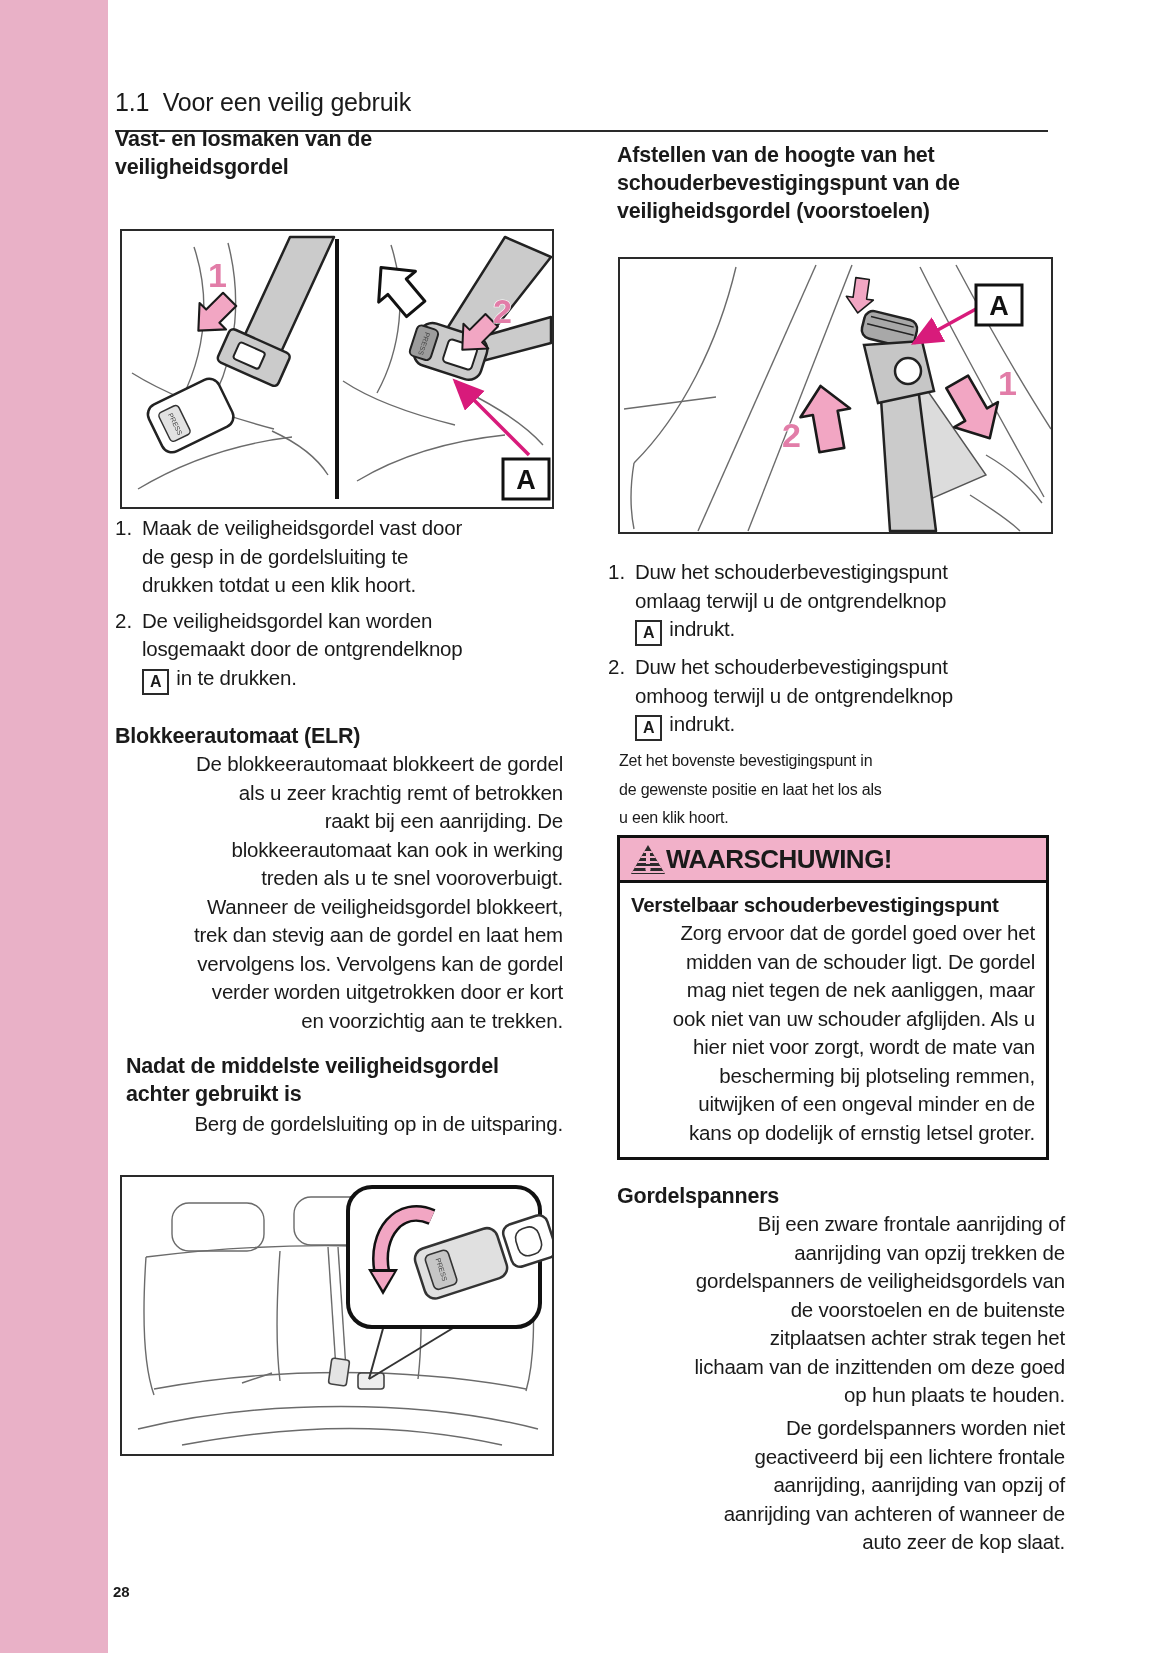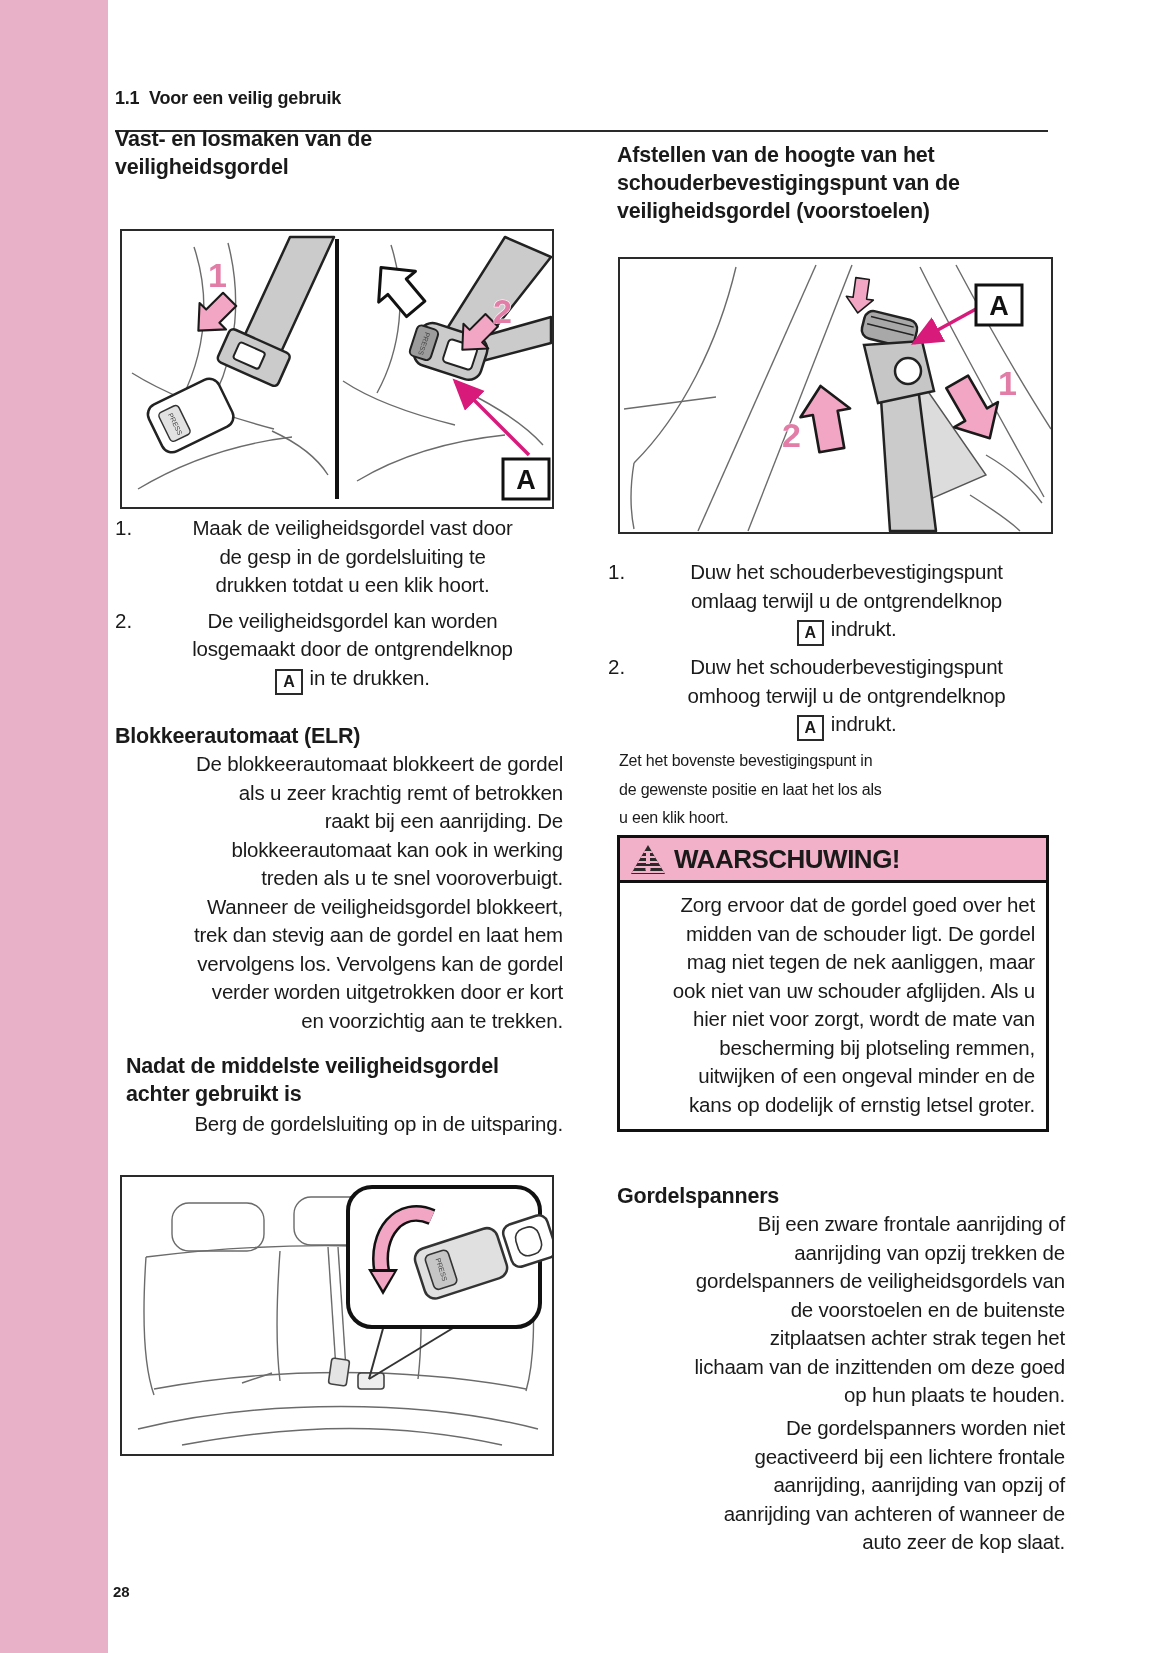--- a/index.html
+++ b/index.html
@@ -1,35 +1,35 @@
 <!DOCTYPE html>
 <html><head>
 <meta charset="utf-8">
 <style>
   html,body{margin:0;padding:0;background:#9a9a9a;}
   .page{position:relative;width:1165px;height:1653px;background:#ffffff;
         font-family:"Liberation Sans",sans-serif;color:#1a1a1a;overflow:hidden;margin:0 auto;}
   .sidebar{position:absolute;left:0;top:0;width:108px;height:1653px;background:#e9b1c7;}
   .abs{position:absolute;}
-  .section-header{left:115px;top:88px;width:933px;font-size:18px;font-weight:700;letter-spacing:-0.2px;}
+  .section-header{left:115px;top:88px;width:933px;font-size:25px;font-weight:400;letter-spacing:-0.2px;}
   .header-rule{left:115px;top:130px;width:933px;height:2px;background:#2a2a2a;}
   h2,h3,p,div{margin:0;}
   .h2{font-size:21.5px;font-weight:700;line-height:28px;white-space:pre-line;letter-spacing:-0.2px;}
   .h3{font-size:21.5px;font-weight:700;line-height:28px;white-space:pre-line;letter-spacing:-0.2px;margin-top:14px;}
   .body-text{font-size:20.5px;line-height:28.5px;white-space:pre-line;letter-spacing:-0.2px;text-align:right;}
   .fig{border:2px solid #2a2a2a;background:#fff;}
   .oli{display:flex;align-items:flex-start;margin-bottom:7px;}
   .oli .num{flex:0 0 27px;font-size:20.5px;line-height:28.5px;font-weight:400;}
-  .oli .litext{flex:1;font-size:20.5px;line-height:28.5px;white-space:pre-line;letter-spacing:-0.2px;text-align:center;}
+  .oli .litext{flex:1;font-size:20.5px;line-height:28.5px;white-space:pre-line;letter-spacing:-0.2px;}
   .li-extra{margin-left:11px;font-size:16px;line-height:28.5px;white-space:pre-line;letter-spacing:-0.2px;margin-top:6px;}
   .keybox{display:inline-block;border:2px solid #2a2a2a;background:#fff;font-weight:700;
           font-size:16px;line-height:20px;padding:1px 6px;margin-right:7px;vertical-align:-2px;white-space:normal;}
   .warning{left:617px;top:835px;width:432px;border:3px solid #111;box-sizing:border-box;background:#fff;}
   .warning-header{background:#f2b1c9;border-bottom:3px solid #111;display:flex;align-items:center;
-                  gap:8px;padding:3px 10px;height:36px;box-sizing:content-box;}
+                  gap:0;padding:3px 10px;height:36px;box-sizing:content-box;}
   .warning-title{font-size:26px;font-weight:700;letter-spacing:-0.5px;}
   .warning-body{padding:8px 11px 10px 11px;}
   .warning-sub{font-size:20.5px;font-weight:700;line-height:28px;letter-spacing:-0.3px;}
   .page-number{left:113px;top:1583px;font-size:15px;font-weight:700;}
   .figlabel{font-size:34px;font-weight:700;fill:#e27da8;stroke:#ffffff;stroke-width:1.2;paint-order:stroke;
             font-family:"Liberation Sans",sans-serif;}
   .alabel{font-size:27px;font-weight:700;fill:#111;text-anchor:middle;font-family:"Liberation Sans",sans-serif;}
   .pinkarrow{fill:#f2a6c3;stroke:#1a1a1a;stroke-width:2.5;stroke-linejoin:round;}
   .whitearrow{fill:#ffffff;stroke:#111;stroke-width:3;stroke-linejoin:round;}
   .contour{fill:none;stroke:#6b6b6b;stroke-width:1.4;}
@@ -267,20 +267,21 @@
           <line x1="0" y1="18" x2="36" y2="18"></line>
             <line x1="0" y1="23" x2="36" y2="23"></line>
           <line x1="0" y1="28" x2="36" y2="28"></line>
         </g>
         <rect x="16" y="9" width="4" height="11" fill="#f2b1c9"></rect>
         <circle cx="18" cy="25" r="2.6" fill="#f2b1c9"></circle>
       </svg>
       <span class="warning-title">WAARSCHUWING!</span>
     </div>
     <div class="warning-body">
+      <div class="warning-sub">Verstelbaar schouderbevestigingspunt</div>
       <p class="body-text">Zorg ervoor dat de gordel goed over het
 midden van de schouder ligt. De gordel
 mag niet tegen de nek aanliggen, maar
 ook niet van uw schouder afglijden. Als u
 hier niet voor zorgt, wordt de mate van
 bescherming bij plotseling remmen,
 uitwijken of een ongeval minder en de
 kans op dodelijk of ernstig letsel groter.</p>
     </div>
   </div>

